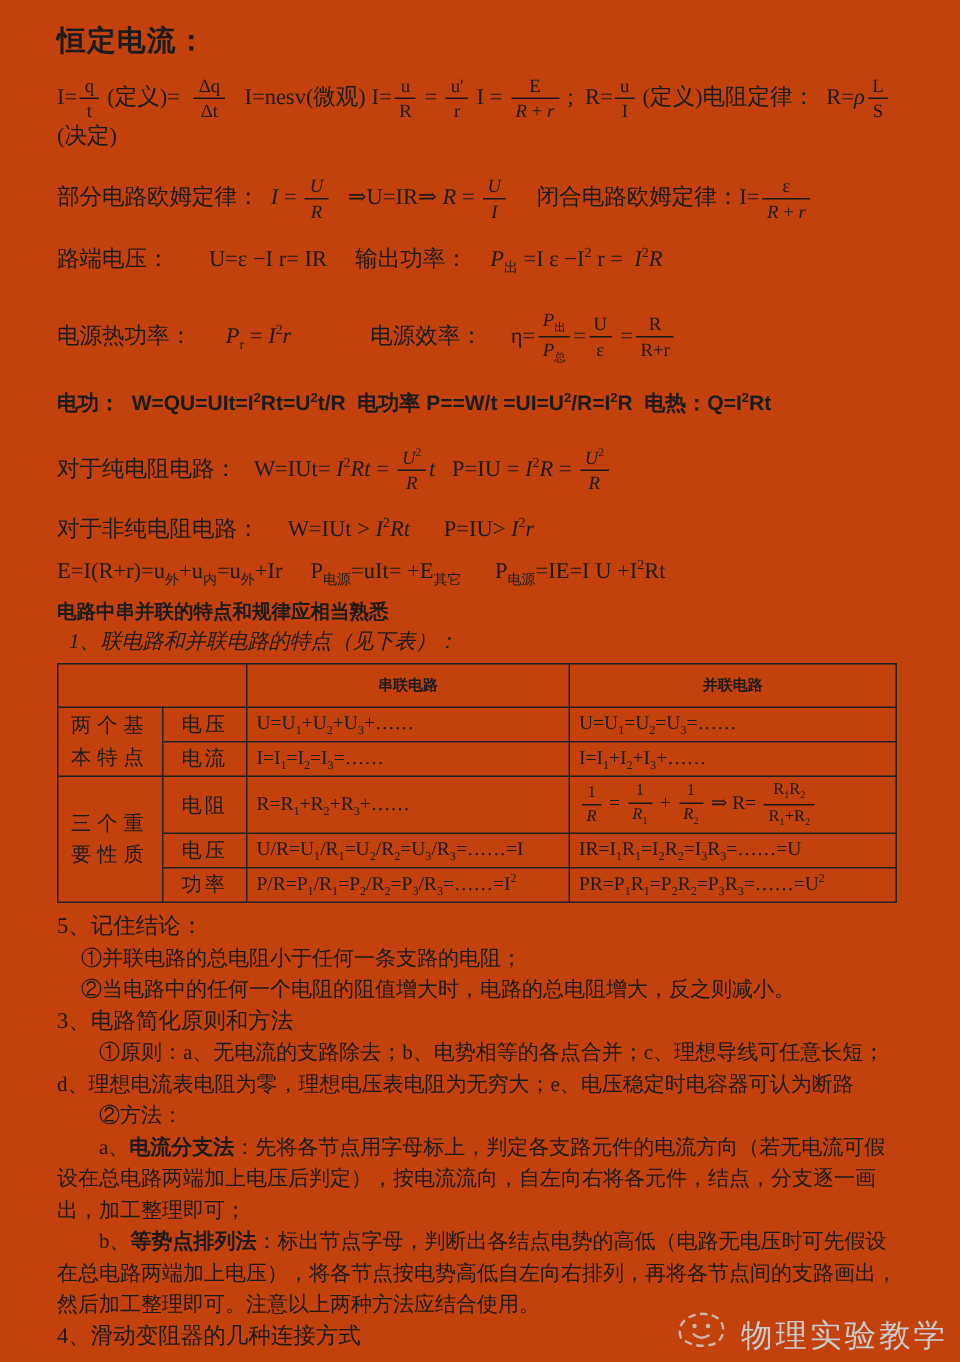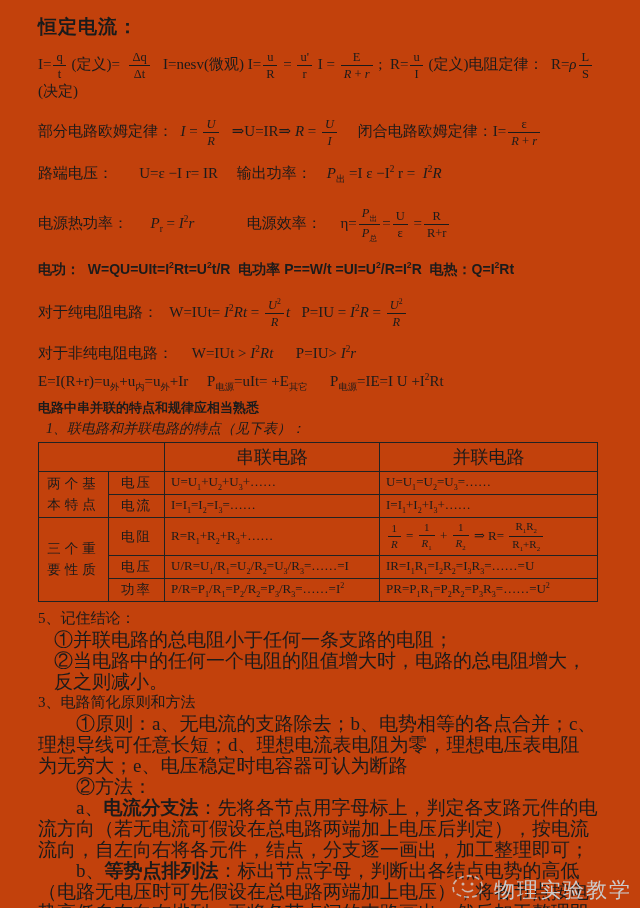--- a/index.html
+++ b/index.html
@@ -22,26 +22,26 @@
   .frac { display:inline-block; vertical-align:middle; text-align:center; margin:0 2px; }
   .frac .num { display:block; padding:0 3px 1px 3px; border-bottom:1px solid #1b1b1b; font-size:12.5px; line-height:1.15; }
   .frac .den { display:block; padding:1px 3px 0 3px; font-size:12.5px; line-height:1.15; }
   sup,sub { font-size:0.62em; }
   .it { font-style:italic; }
   .bd { font-weight:bold; }
   .headline { font-size:13px; font-weight:bold; line-height:21px; }
   .item1 { font-size:14px; line-height:21px; padding-left:8px; margin-bottom:3px;font-style:italic; }
   table.circuit { border-collapse:collapse; width:100%; font-size:13px; table-layout:fixed; }
   table.circuit th, table.circuit td { border:1px solid #222; padding:2px 6px; vertical-align:middle; }
-  table.circuit th { font-weight:normal; font-size:18px; text-align:center; height:24px; }
+  table.circuit th { font-weight:bold; font-size:10px; text-align:center; height:24px; }
   td.grp { text-align:center; letter-spacing:4px; font-size:13.5px; line-height:1.5; padding:2px 4px; }
   td.sub { text-align:center; letter-spacing:2px; font-size:13.5px; }
   td.val { white-space:pre-wrap; }
   td.val .frac .num, td.val .frac .den { font-size:11px; border-color:#1b1b1b; }
-  .sec { font-size:19px; line-height:21px; }
+  .sec { font-size:14px; line-height:21px; }
   .sec-title { font-size:15px; line-height:21px; }
   .indent1 { padding-left:16px; }
   .pindent { text-indent:2em; }
   .tbl-wrap { margin:2px 0 6px 0; }
   .watermark {
     position:absolute; right:8px; bottom:0; display:flex; align-items:center;
     color:#cbcbcb; font-size:21px; letter-spacing:2px;
     font-family:Liberation Serif, serif;
   }
   .wm-icon { margin-right:6px; opacity:0.8; }

